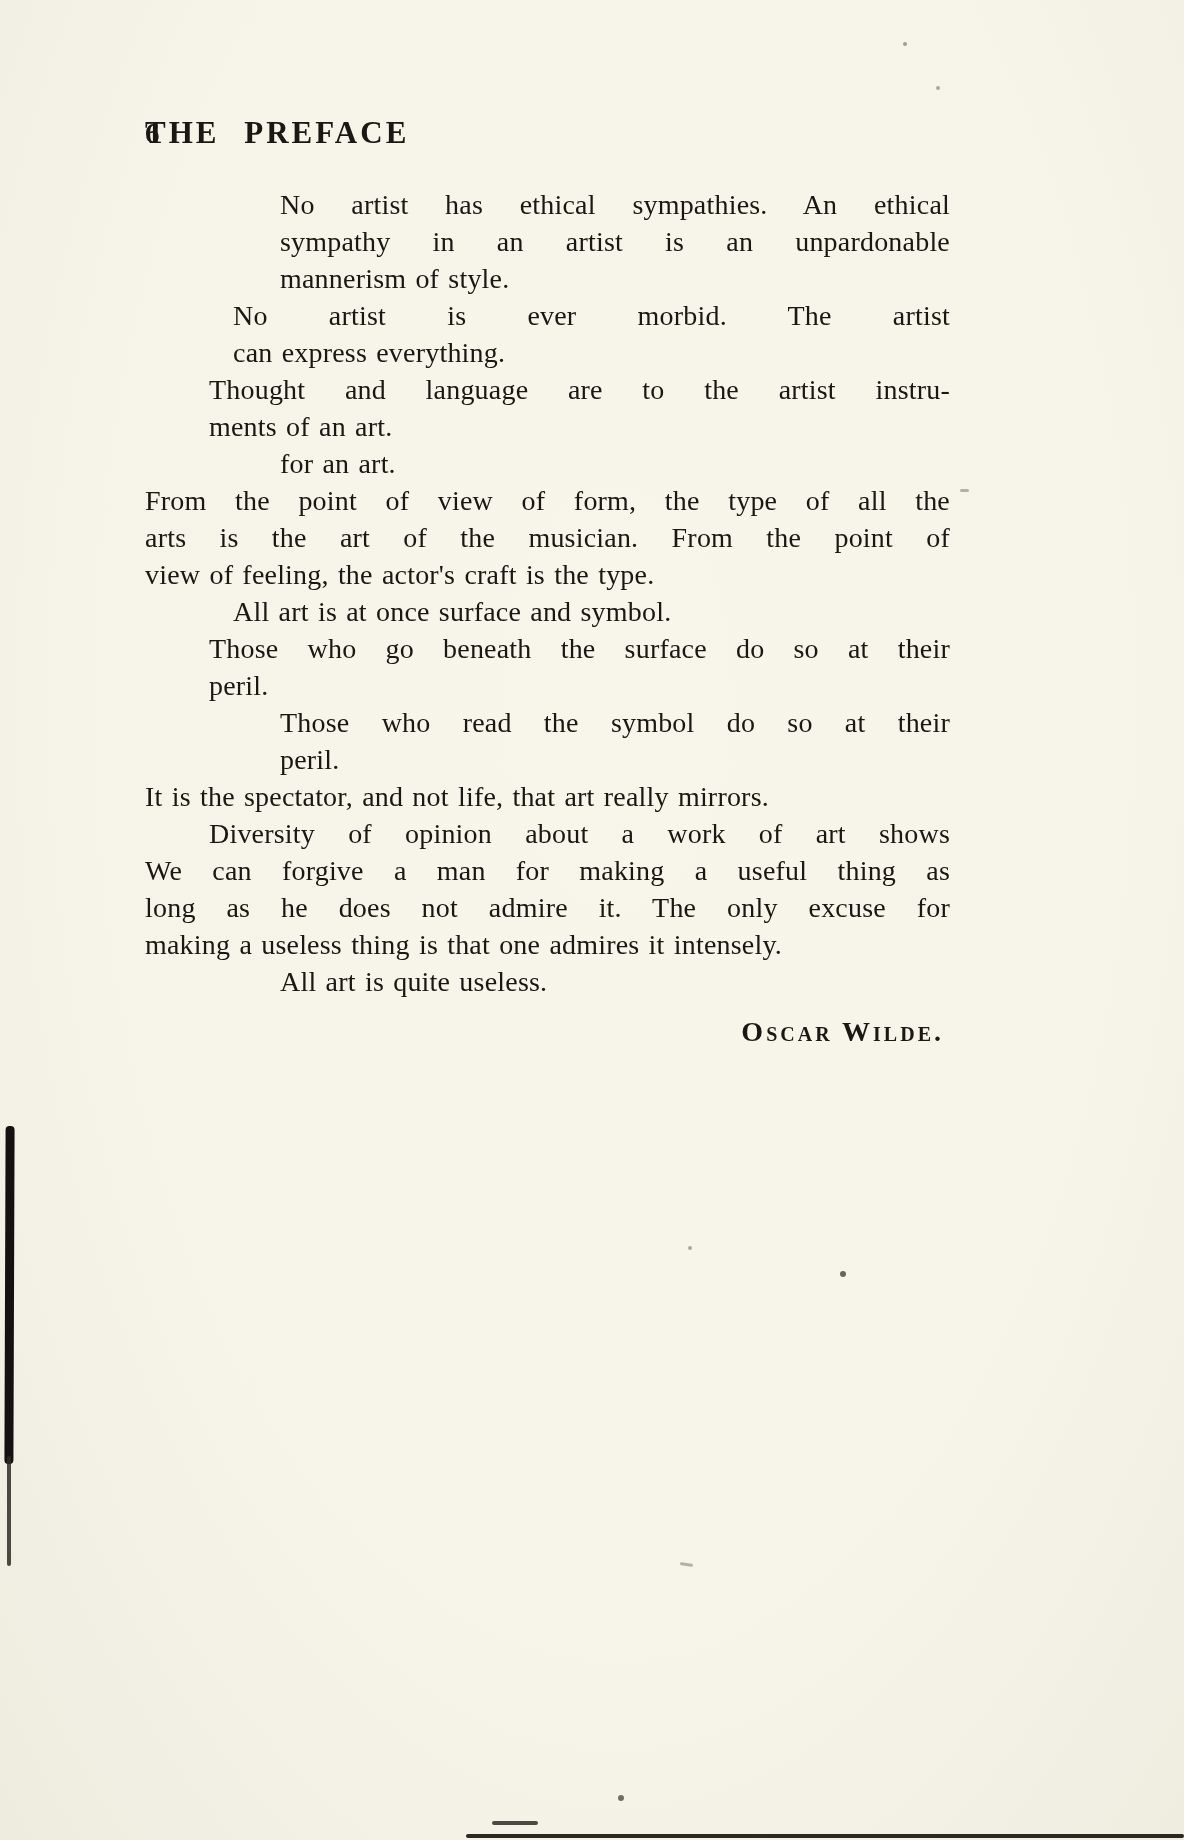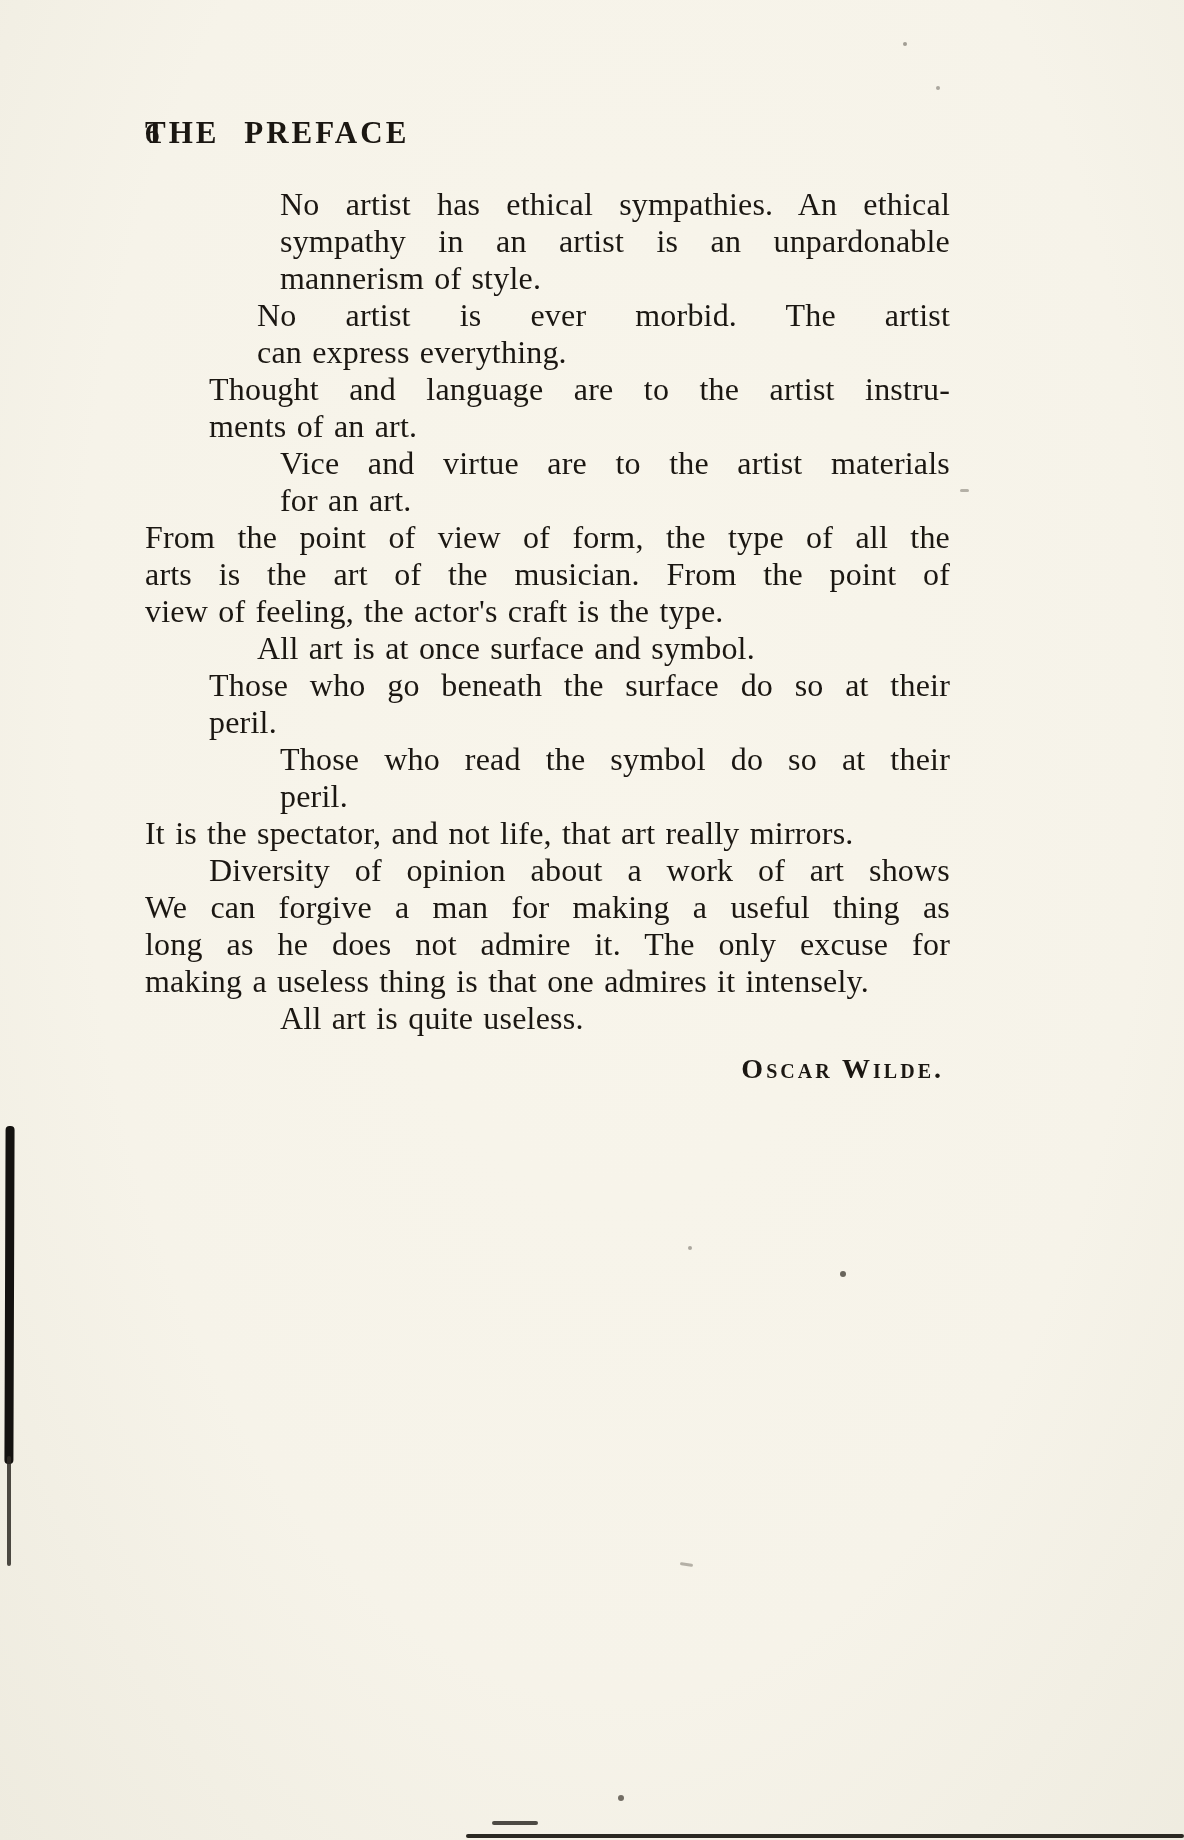--- a/index.html
+++ b/index.html
@@ -35,38 +35,38 @@
   }
   .title {
     font-size: 31px;
     font-weight: 700;
     letter-spacing: 3px;
     word-spacing: 14px;
     line-height: 42px;
   }
   .page-body {
     margin-top: 32px;
-    font-size: 32px;
+    font-size: 28px;
   }
   .para { }
   .line {
     line-height: 37px;
     letter-spacing: 0.2px;
     word-spacing: 2px;
     text-align: left;
   }
   .line.jl {
     text-align: justify;
     text-align-last: justify;
     text-justify: inter-word;
   }
   .ind-0 { margin-left: 0; }
   .ind-1 { margin-left: 64px; }
   .ind-2 { margin-left: 135px; }
-  .ind-3 { margin-left: 112px; }
+  .ind-3 { margin-left: 88px; }
   .signature {
     margin-top: 13px;
     text-align: right;
     padding-right: 6px;
     font-size: 28px;
     font-weight: 600;
     font-variant: small-caps;
     letter-spacing: 3px;
     line-height: 37px;
   }
@@ -124,21 +124,20 @@
         </div>
         <div class="para ind-3">
           <div class="line jl">No artist is ever morbid.  The artist</div>
           <div class="line">can express everything.</div>
         </div>
         <div class="para ind-1">
           <div class="line jl">Thought and language are to the artist instru-</div>
           <div class="line">ments of an art.</div>
         </div>
         <div class="para ind-2">
-          <div class="line jl">Vice and virtue are to the artist materials</div>
           <div class="line">for an art.</div>
         </div>
         <div class="para ind-0">
           <div class="line jl">From the point of view of form, the type of all the</div>
           <div class="line jl">arts is the art of the musician.  From the point of</div>
           <div class="line">view of feeling, the actor's craft is the type.</div>
         </div>
         <div class="para ind-3">
           <div class="line">All art is at once surface and symbol.</div>
         </div>

